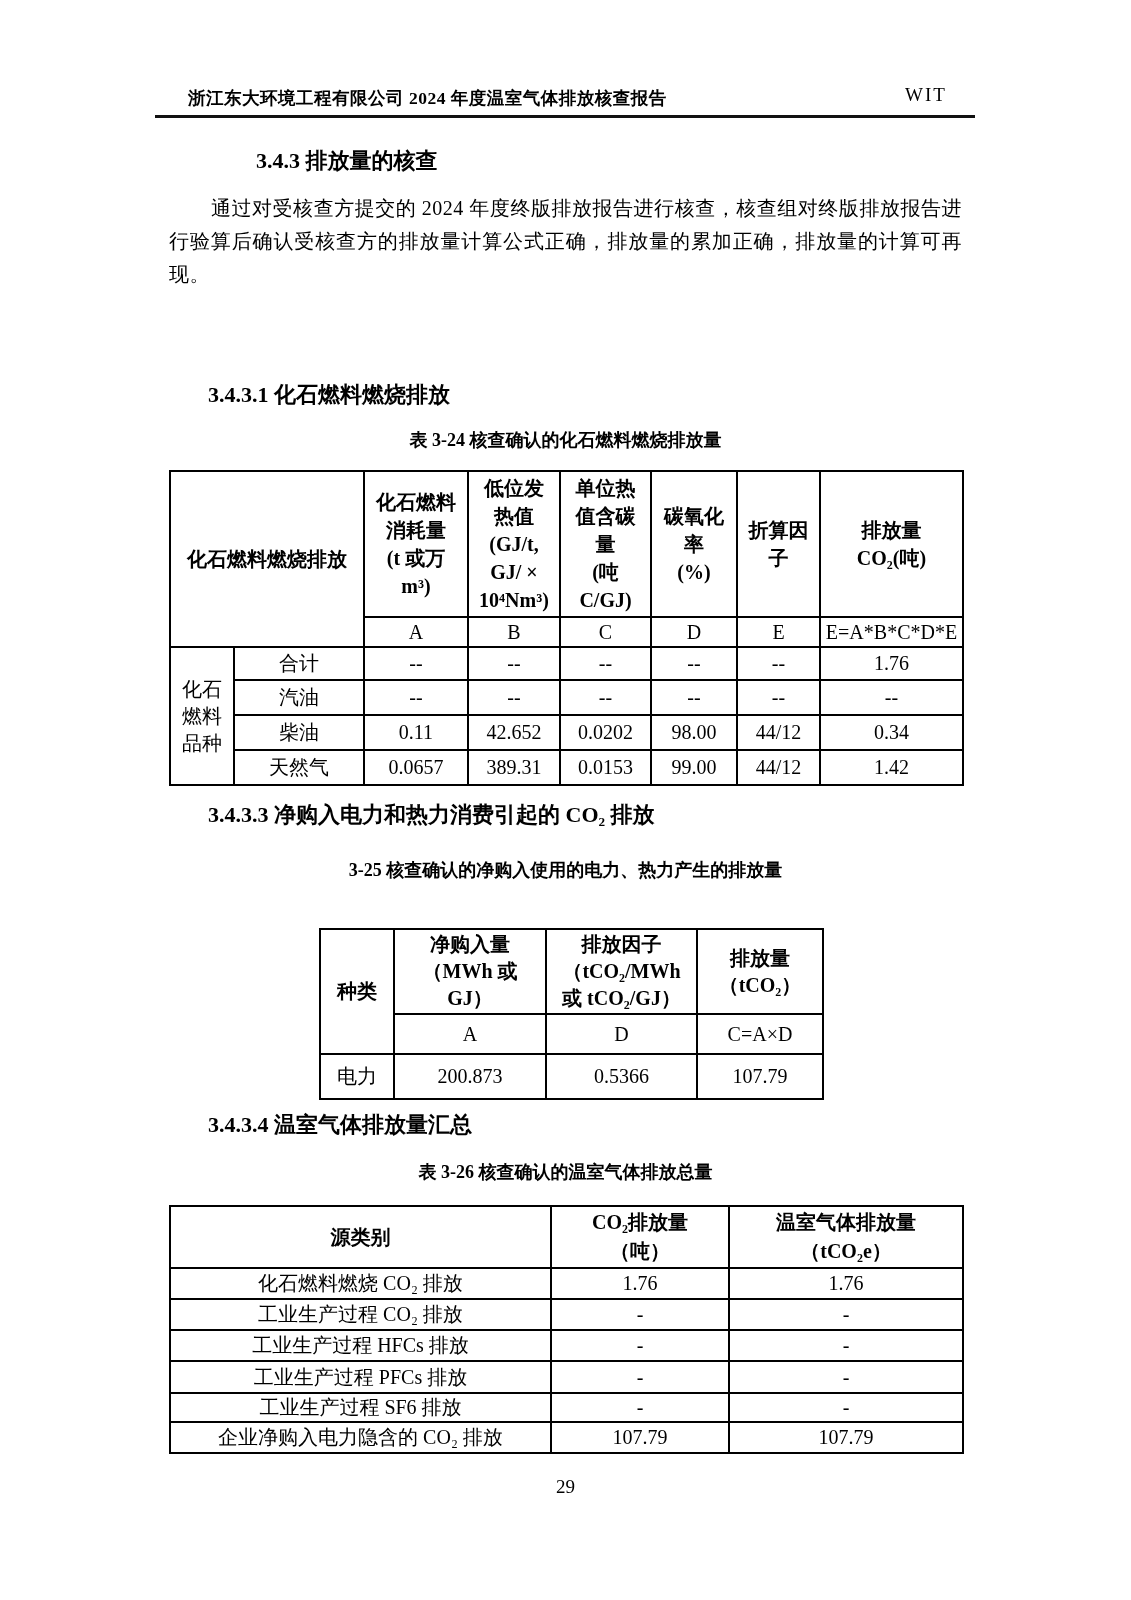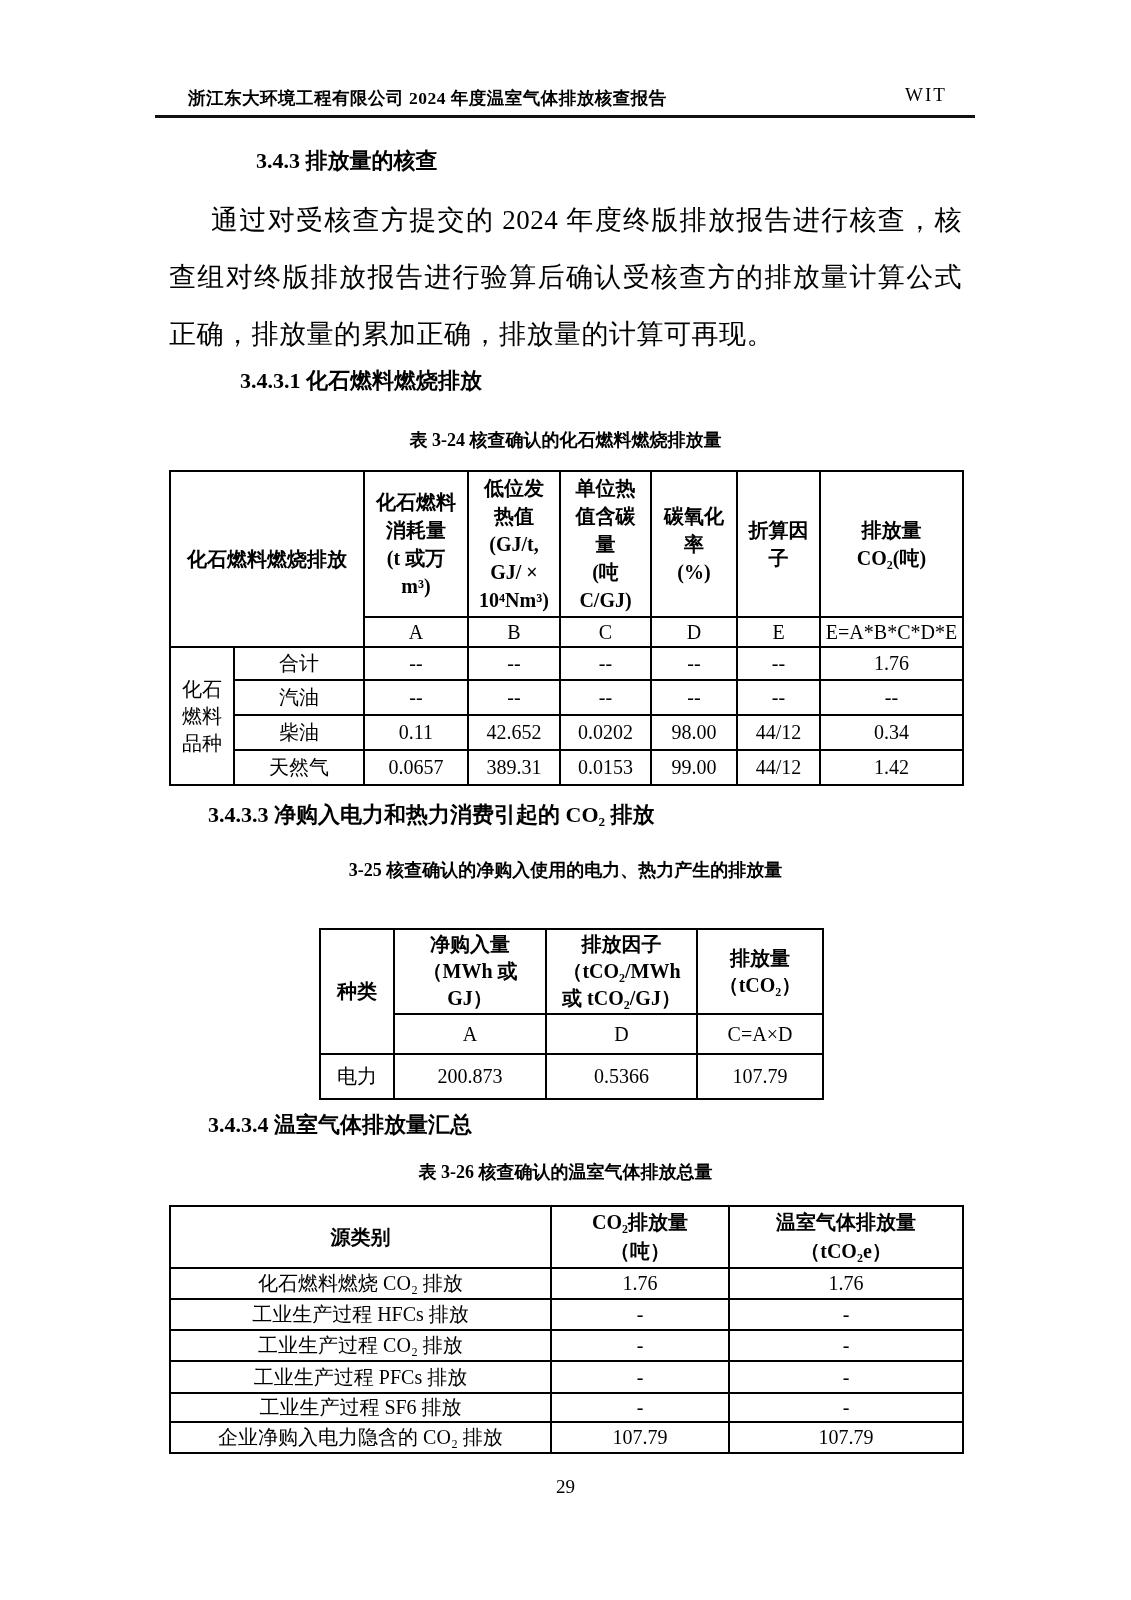--- a/index.html
+++ b/index.html
@@ -21,26 +21,26 @@
   }
   .header-rule {
     position: absolute; left: 155px; top: 115px;
     width: 820px; height: 2.5px; background: #111;
   }
   .sec-heading {
     position: absolute; left: 208px;
     font-size: 22px; font-weight: bold; white-space: nowrap;
   }
   .h343  { top: 146px; margin-left: 48px; }
-  .h3431 { top: 366px; margin-left: 32px; }
+  .h3431 { top: 380px; }
   .h3433 { top: 800px; }
   .h3434 { top: 1110px; }
   .para {
     position: absolute; left: 169px; top: 192px; width: 793px;
-    font-size: 27px; line-height: 57px;
+    font-size: 20px; line-height: 33px;
     text-align: justify; text-indent: 42px; letter-spacing: 0.5px;
   }
   .tbl-caption {
     position: absolute; left: 169px; width: 793px;
     text-align: center; font-size: 18px; font-weight: bold;
   }
   .cap24 { top: 428px; }
   .cap25 { top: 858px; }
   .cap26 { top: 1160px; }
   table { border-collapse: collapse; table-layout: fixed; position: absolute; }
@@ -216,26 +216,26 @@
 （吨）</th>
         <th>温室气体排放量
 （tCO₂e）</th>
       </tr>
       <tr style="height:31px">
         <td>化石燃料燃烧 CO₂ 排放</td>
         <td>1.76</td>
         <td>1.76</td>
       </tr>
       <tr style="height:31px">
+        <td>工业生产过程 CO₂ 排放</td>
+        <td>-</td>
+        <td>-</td>
+      </tr>
+      <tr style="height:31px">
         <td>工业生产过程 HFCs 排放</td>
-        <td>-</td>
-        <td>-</td>
-      </tr>
-      <tr style="height:31px">
-        <td>工业生产过程 CO₂ 排放</td>
         <td>-</td>
         <td>-</td>
       </tr>
       <tr style="height:32px">
         <td>工业生产过程 PFCs 排放</td>
         <td>-</td>
         <td>-</td>
       </tr>
       <tr style="height:25px">
         <td>工业生产过程 SF6 排放</td>

